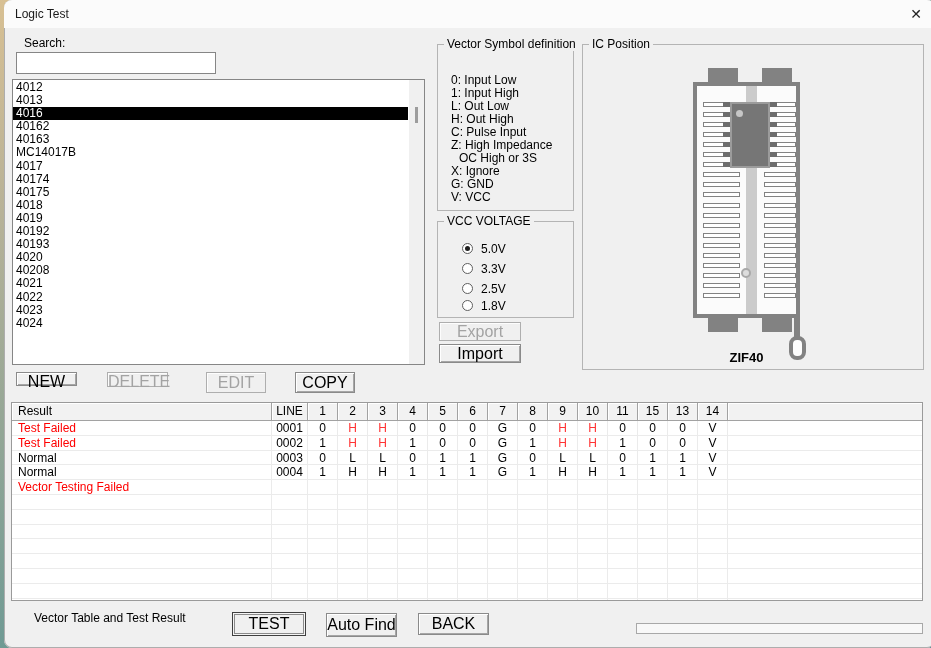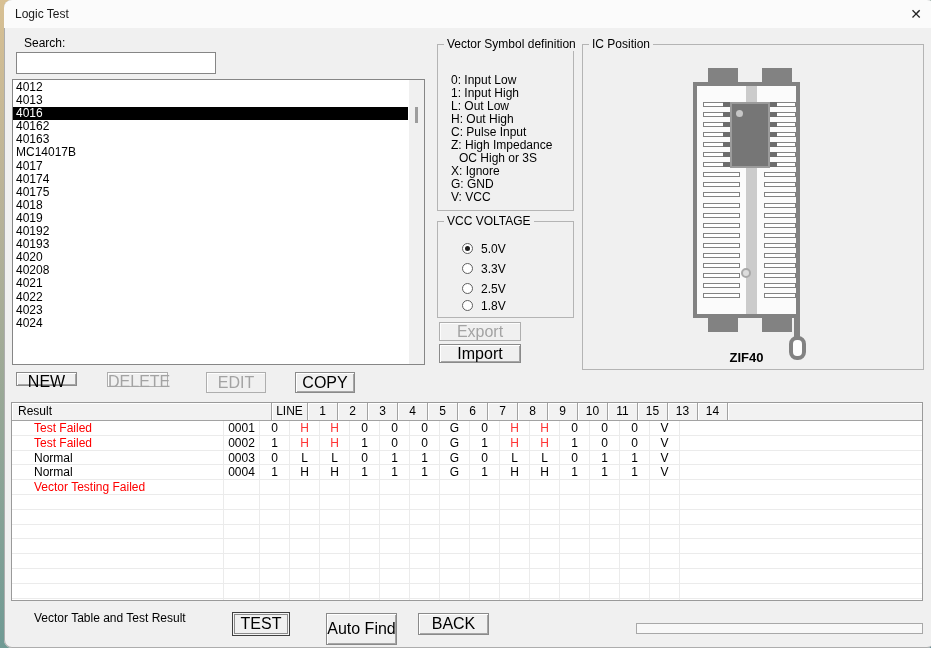--- a/index.html
+++ b/index.html
@@ -56,21 +56,21 @@
   
   .vtable{position:absolute;left:7px;top:402px;width:912px;height:199px;background:#fff;border:1px solid #9a9a9a;box-sizing:border-box;overflow:hidden;}
   .thead{display:flex;height:18px;}
   .hc{background:#f2f2f2;border-right:1px solid #a2a2a2;border-bottom:1px solid #a2a2a2;box-shadow:inset 1px 1px 0 #ffffff;box-sizing:border-box;font-size:12px;line-height:17px;text-align:center;flex:none;}
   .hc.result{width:260px;text-align:left;padding-left:6px;}
   .hc.line{width:36px;}
   .hc.pin{width:30px;}
   .hc.fill{flex:1;border-right:none;}
   .trow{display:flex;height:14.8px;box-sizing:border-box;}
   .tc{border-right:1px solid #ebebeb;border-bottom:1px solid #ebebeb;box-sizing:border-box;font-size:12px;line-height:14px;text-align:center;flex:none;white-space:nowrap;overflow:hidden;}
-  .tc.result{width:212px;text-align:left;padding-left:22px;}
+  .tc.result{width:260px;text-align:left;padding-left:6px;}
   .tc.line{width:36px;}
   .tc.pin{width:30px;}
   .tc.fill{flex:1;border-right:none;}
   .red{color:#ff0000;}
   .redcell{color:#ff3333;}
   
   .progress{position:absolute;left:632px;top:623px;width:287px;height:11px;border:1px solid #a8a8a8;background:#f8f8f8;box-sizing:border-box;}
 </style>
 </head>
 <body>
@@ -499,18 +499,18 @@
           <div class="tc pin"></div>
           <div class="tc pin"></div>
           <div class="tc pin"></div>
           <div class="tc pin"></div>
           <div class="tc fill"></div>
         </div>
       </div>
   </div>
 
   <div class="lbl" style="left:30px;top:611px;">Vector Table and Test Result</div>
-  <button class="btn default" style="left:228px;top:612px;width:58px;height:24px;">TEST</button>
-  <button class="btn" style="left:322px;top:613px;width:71px;height:32px;">Auto Find</button>
+  <button class="btn default" style="left:228px;top:612px;width:74px;height:24px;">TEST</button>
+  <button class="btn" style="left:322px;top:613px;width:71px;height:24px;">Auto Find</button>
   <button class="btn" style="left:414px;top:613px;width:71px;height:22px;">BACK</button>
   <div class="progress"></div>
 
 </div>
 
 </body></html>

